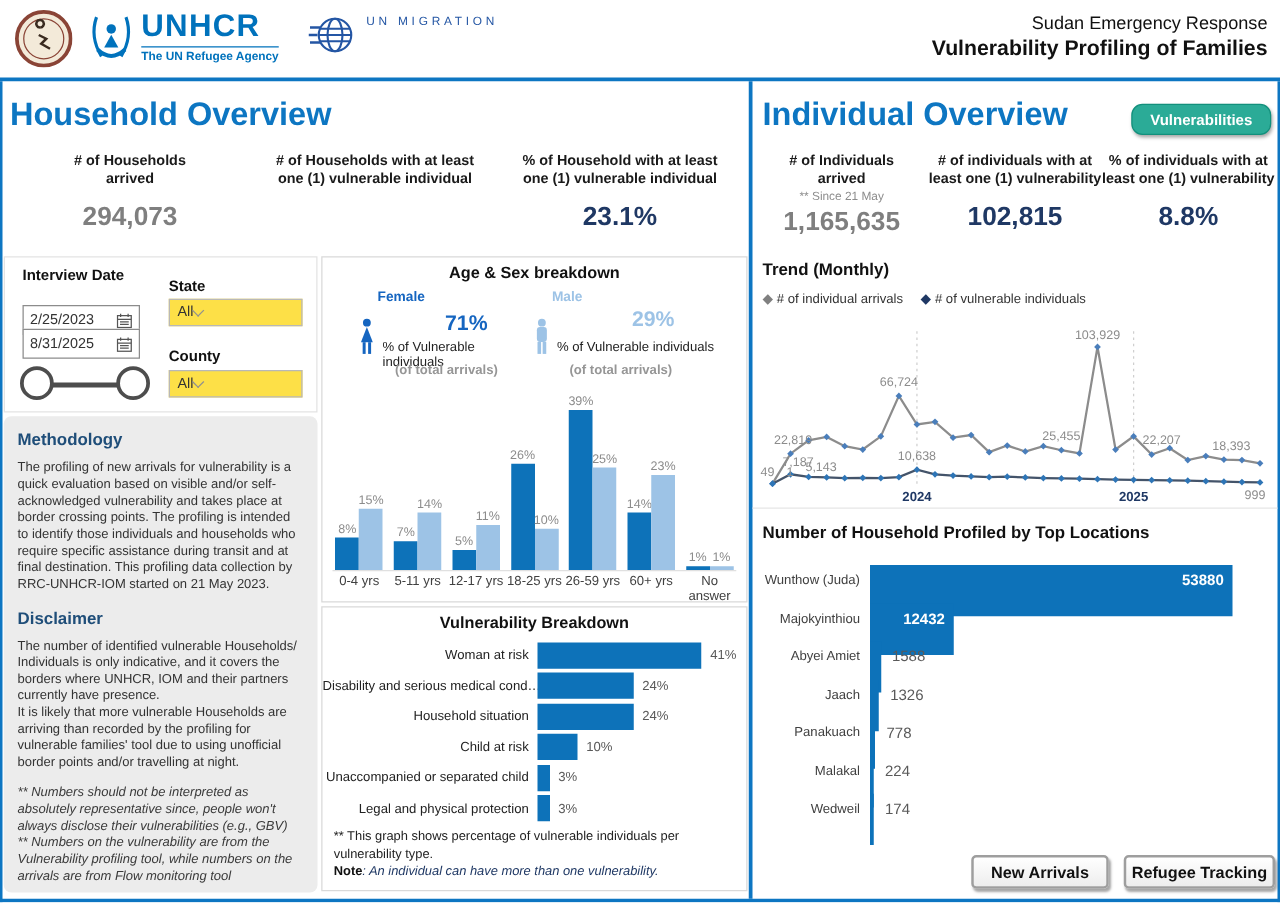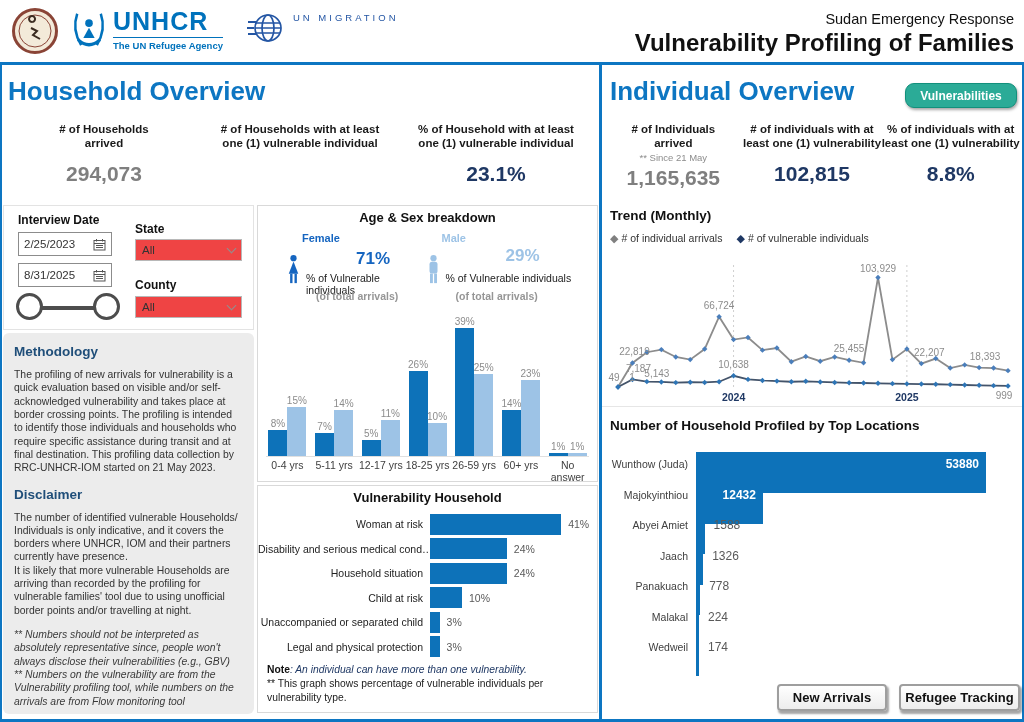--- a/index.html
+++ b/index.html
@@ -12,21 +12,21 @@
   .header { position:absolute; left:0; top:0; width:1024px; height:62px; background:#fff; }
   .seal { position:absolute; left:12px; top:8px; }
   .unhcr { position:absolute; left:70px; top:9px; display:flex; gap:5px; align-items:flex-start; }
   .unhcr-word { font-size:25px; font-weight:bold; color:#0072bc; letter-spacing:1px; line-height:1; }
   .unhcr-tag { font-size:9.5px; font-weight:bold; color:#0072bc; margin-top:3px; border-top:1.5px solid #0072bc; padding-top:2px; }
   .iom { position:absolute; left:246px; top:8px; display:flex; gap:7px; align-items:flex-start; }
   .iom-word { font-size:30px; color:#2456a4; letter-spacing:2px; line-height:1; font-weight:500; }
   .iom-tag { font-size:9.5px; color:#2456a4; letter-spacing:3px; margin-top:4px; }
   .header-right { position:absolute; right:10px; top:11px; text-align:right; }
   .hr1 { font-size:14.5px; color:#111; }
-  .hr2 { font-size:24px; font-weight:bold; color:#111; margin-top:2px; }
+  .hr2 { font-size:17px; font-weight:bold; color:#111; margin-top:2px; }
 
   .top-rule { position:absolute; top:62px; left:0; width:1024px; height:3px; background:#0d76c2; }
   .edge-l { position:absolute; left:0; top:65px; width:2px; height:657px; background:#0d76c2; }
   .edge-r { position:absolute; right:0; top:65px; width:2px; height:657px; background:#0d76c2; }
   .edge-b { position:absolute; left:0; bottom:0; width:1024px; height:3px; background:#0d76c2; }
   .v-divider { position:absolute; left:599px; top:65px; width:3px; height:654px; background:#0d76c2; }
 
   
   .sec-title { position:absolute; font-size:26px; font-weight:bold; color:#0d76c2; }
   .hh-title { left:8px; top:76px; }
@@ -45,22 +45,22 @@
   .filters { position:absolute; left:3px; top:205px; width:251px; height:125px; border:1px solid #e3e3e3; }
   .f-label { position:absolute; font-size:12px; font-weight:bold; color:#111; }
   .date-input { position:absolute; left:14px; width:94px; height:24px; border:1.5px solid #8c8c8c;
                 display:flex; align-items:center; justify-content:space-between; padding:0 5px;
                 font-size:11.5px; color:#333; background:#fff; cursor:pointer; }
   .rslider { position:absolute; left:12px; top:86px; width:104px; height:32px; }
   .rline { position:absolute; top:14px; left:13px; right:13px; height:4px; background:#4d4d4d; }
   .rhandle { position:absolute; top:1px; width:27px; height:27px; border:3px solid #4d4d4d; border-radius:50%; background:#fff; }
   .rhandle.left { left:0; } .rhandle.right { right:0; }
   .select { position:absolute; left:131px; width:107px; height:22px; border:1px solid #b8b8b8;
-            display:flex; align-items:center; justify-content:space-between; padding:0 6px;
-            font-size:11.5px; color:#333; background:#ef4444; cursor:pointer; }
+            display:flex; align-items:center; padding:0 6px;
+            font-size:11.5px; color:#333; background:#fde047; cursor:pointer; }
   .chev { width:7px; height:7px; border-right:1.5px solid #909090; border-bottom:1.5px solid #909090;
           transform:rotate(45deg); margin-top:-4px; }
 
   
   .meth { position:absolute; left:3px; top:333px; width:251px; height:381px; background:#ececec;
           border-radius:6px; padding:8px 11px; overflow:hidden; }
   .m-title { color:#1f4e79; font-weight:bold; font-size:13.5px; margin:3px 0 9px; }
   .m-body { font-size:10.4px; color:#333; line-height:1.28; white-space:pre-line; }
   .m-notes { font-size:10.4px; color:#3a3a3a; line-height:1.28; white-space:pre-line; font-style:italic; margin-top:11px; }
 
@@ -194,21 +194,21 @@
     </div>
     <div class="kpi">
       <div class="kpi-label">% of Household with at least
 one (1) vulnerable individual</div>
       <div class="kpi-value val-navy">23.1%</div>
     </div>
   </div>
 
   <div class="filters">
     <div class="f-label" style="left:14px; top:7px;">Interview Date</div>
-    <div class="date-input" style="top:26px;text-align:right;">
+    <div class="date-input" style="top:38px;text-align:right;">
       <span>2/25/2023</span>
       <svg width="13" height="13" viewBox="0 0 13 13">
         <g fill="none" stroke="#555" stroke-width="1">
           <rect x="1" y="2.5" width="11" height="9.5"></rect>
             <path d="M1 5.5 h11 M3.5 1 v2.5 M9.5 1 v2.5 M3 7.5 h7 M3 9.5 h7"></path>
         </g>
       </svg>
     </div>
     <div class="date-input" style="top:57px;">
       <span>8/31/2025</span>
@@ -368,21 +368,21 @@
               <div class="asbar" style="height: 3.28571px; background: rgb(157, 195, 230);"></div>
             </div>
           </div>
           <div class="ascat">No answer</div>
         </div>
       </div>
     <div class="age-axis"></div>
   </div>
 
   <div class="vulbox">
-    <div class="chart-title">Vulnerability Household</div>
+    <div class="chart-title">Vulnerability Breakdown</div>
     <div class="vrows">
         <div class="vrow">
           <span class="vlabel">Woman at risk</span>
           <div class="vbar" style="width: 131.2px; background: rgb(13, 114, 185);"></div>
           <span class="vval">41%</span>
         </div>
         <div class="vrow">
           <span class="vlabel">Disability and serious medical cond…</span>
           <div class="vbar" style="width: 76.8px; background: rgb(13, 114, 185);"></div>
           <span class="vval">24%</span>
@@ -402,22 +402,22 @@
           <div class="vbar" style="width: 9.6px; background: rgb(13, 114, 185);"></div>
           <span class="vval">3%</span>
         </div>
         <div class="vrow">
           <span class="vlabel">Legal and physical protection</span>
           <div class="vbar" style="width: 9.6px; background: rgb(13, 114, 185);"></div>
           <span class="vval">3%</span>
         </div>
       </div>
     <div class="vfoot">
+      <div>** This graph shows percentage of vulnerable individuals per vulnerability type.</div>
       <div><span class="note-b">Note</span><span class="note-i">: An individual can have more than one vulnerability.</span></div>
-      <div>** This graph shows percentage of vulnerable individuals per vulnerability type.</div>
     </div>
   </div>
 
   <h1 class="sec-title ind-title">Individual Overview</h1>
   <button class="vuln-btn">Vulnerabilities</button>
 
   <div class="kpis ind-kpis">
     <div class="kpi">
       <div class="kpi-label"># of Individuals
 arrived</div>

